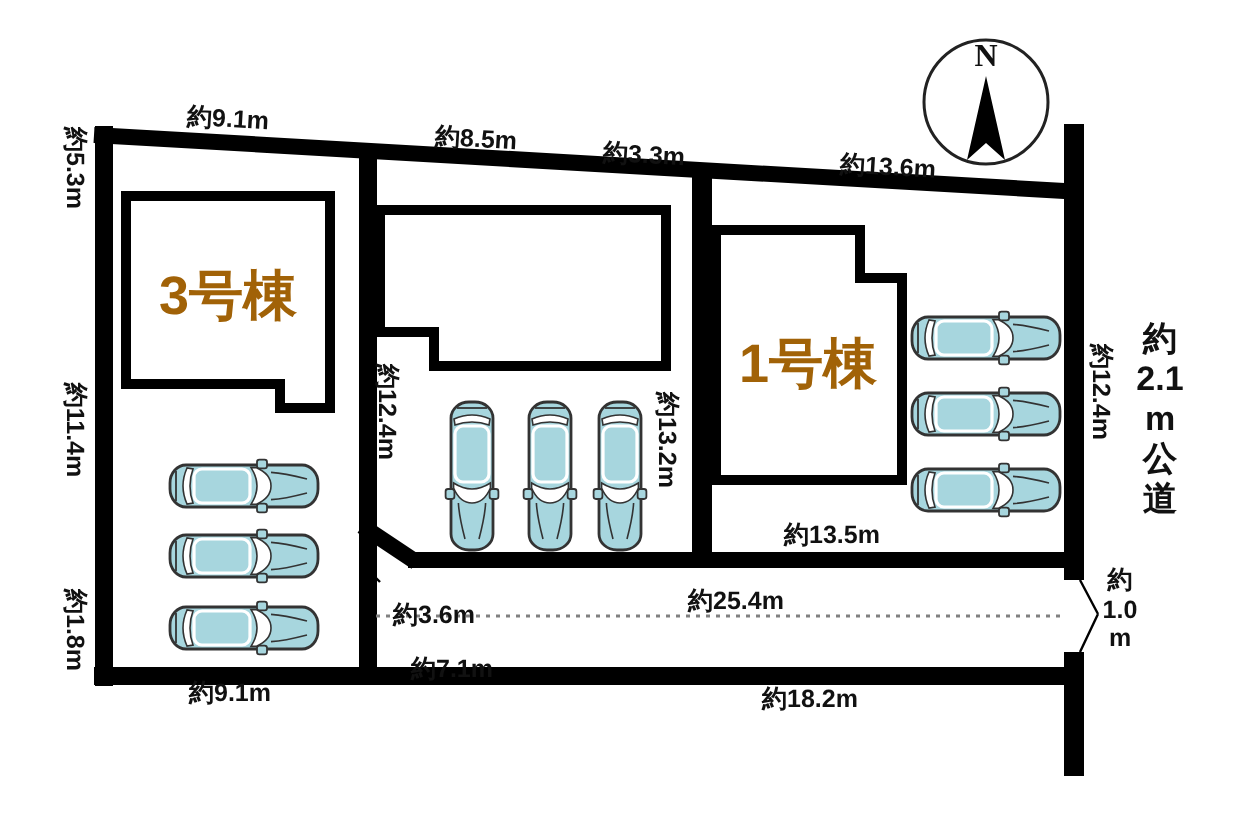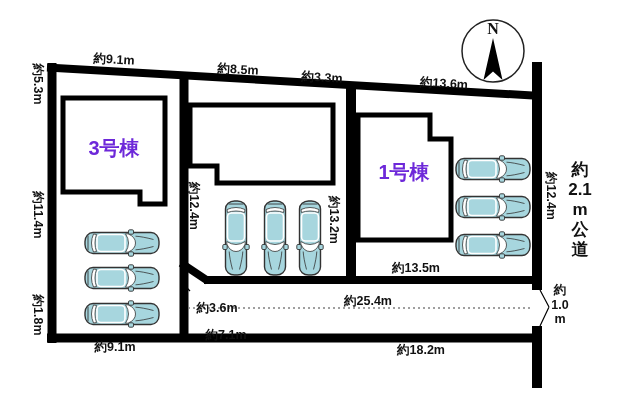--- a/index.html
+++ b/index.html
@@ -3,21 +3,21 @@
 <meta charset="utf-8">
 <style>
   html,body{margin:0;padding:0;background:#fff;}
   #stage{position:relative;width:620px;height:407px;background:#ffffff;overflow:hidden;
          font-family:"Liberation Sans",sans-serif;}
   #plan-svg{position:absolute;left:0;top:0;}
   .lbl{position:absolute;font-weight:bold;font-size:12.5px;color:#111;white-space:nowrap;
        transform:translate(-50%,-50%);letter-spacing:0px;}
   .tilt{transform:translate(-50%,-50%) rotate(3.4deg);}
   .rot{transform:translate(-50%,-50%) rotate(90deg);}
-  .bl{position:absolute;font-weight:bold;font-size:20px;color:#6d28d9;white-space:nowrap;
+  .bl{position:absolute;font-weight:bold;font-size:27px;color:#a16207;white-space:nowrap;
       transform:translate(-50%,-50%);}
   .vroad{position:absolute;left:563px;top:160px;width:34px;display:flex;flex-direction:column;
          align-items:center;font-weight:bold;font-size:17px;line-height:20px;color:#111;}
   .v21{position:absolute;left:545px;top:283px;width:30px;display:flex;flex-direction:column;
        align-items:center;font-weight:bold;font-size:12.5px;line-height:14.5px;color:#111;}
   .ncompass{position:absolute;left:493px;top:29px;transform:translate(-50%,-50%);
             font-family:"Liberation Serif",serif;font-weight:bold;font-size:16px;color:#111;}
 </style>
 </head>
 <body>
@@ -73,41 +73,41 @@
       <polygon points="493,38 483.5,80 493,71.5 502.5,80" fill="#000000"></polygon>
     </g>
 
     <path d="M190,291 L181,282" stroke="#000" stroke-width="1.2" fill="none"></path>
     <path d="M549,307 L540,290 M549,307 L540,326" stroke="#000" stroke-width="1.2" fill="none"></path>
   </svg>
 
   <div class="ncompass">N</div>
 
   <div class="bl" style="left:114px;top:148px">3号棟</div>
-  <div class="bl" style="left:404px;top:172px">1号棟</div>
+  <div class="bl" style="left:404px;top:182px">1号棟</div>
 
   <div class="lbl tilt" style="left:114px;top:60px">約9.1m</div>
   <div class="lbl tilt" style="left:238px;top:70px">約8.5m</div>
   <div class="lbl tilt" style="left:322px;top:78px">約3.3m</div>
   <div class="lbl tilt" style="left:444px;top:84px">約13.6m</div>
 
   <div class="lbl rot" style="left:37px;top:84px">約5.3m</div>
   <div class="lbl rot" style="left:37px;top:215px">約11.4m</div>
   <div class="lbl rot" style="left:37px;top:315px">約1.8m</div>
 
   <div class="lbl rot" style="left:193px;top:206px">約12.4m</div>
   <div class="lbl rot" style="left:333px;top:220px">約13.2m</div>
   <div class="lbl rot" style="left:550px;top:196px">約12.4m</div>
 
   <div class="lbl" style="left:416px;top:268px">約13.5m</div>
   <div class="lbl" style="left:217px;top:308px">約3.6m</div>
   <div class="lbl" style="left:368px;top:301px">約25.4m</div>
   <div class="lbl" style="left:115px;top:347px">約9.1m</div>
   <div class="lbl" style="left:226px;top:335px">約7.1m</div>
-  <div class="lbl" style="left:421px;top:350px">約18.2m</div>
+  <div class="lbl" style="left:405px;top:350px">約18.2m</div>
 
   <div class="v21">
     <span>約</span>
     <span>1.0</span>
     <span>m</span>
   </div>
 
   <div class="vroad">
     <span>約</span>
     <span>2.1</span>

